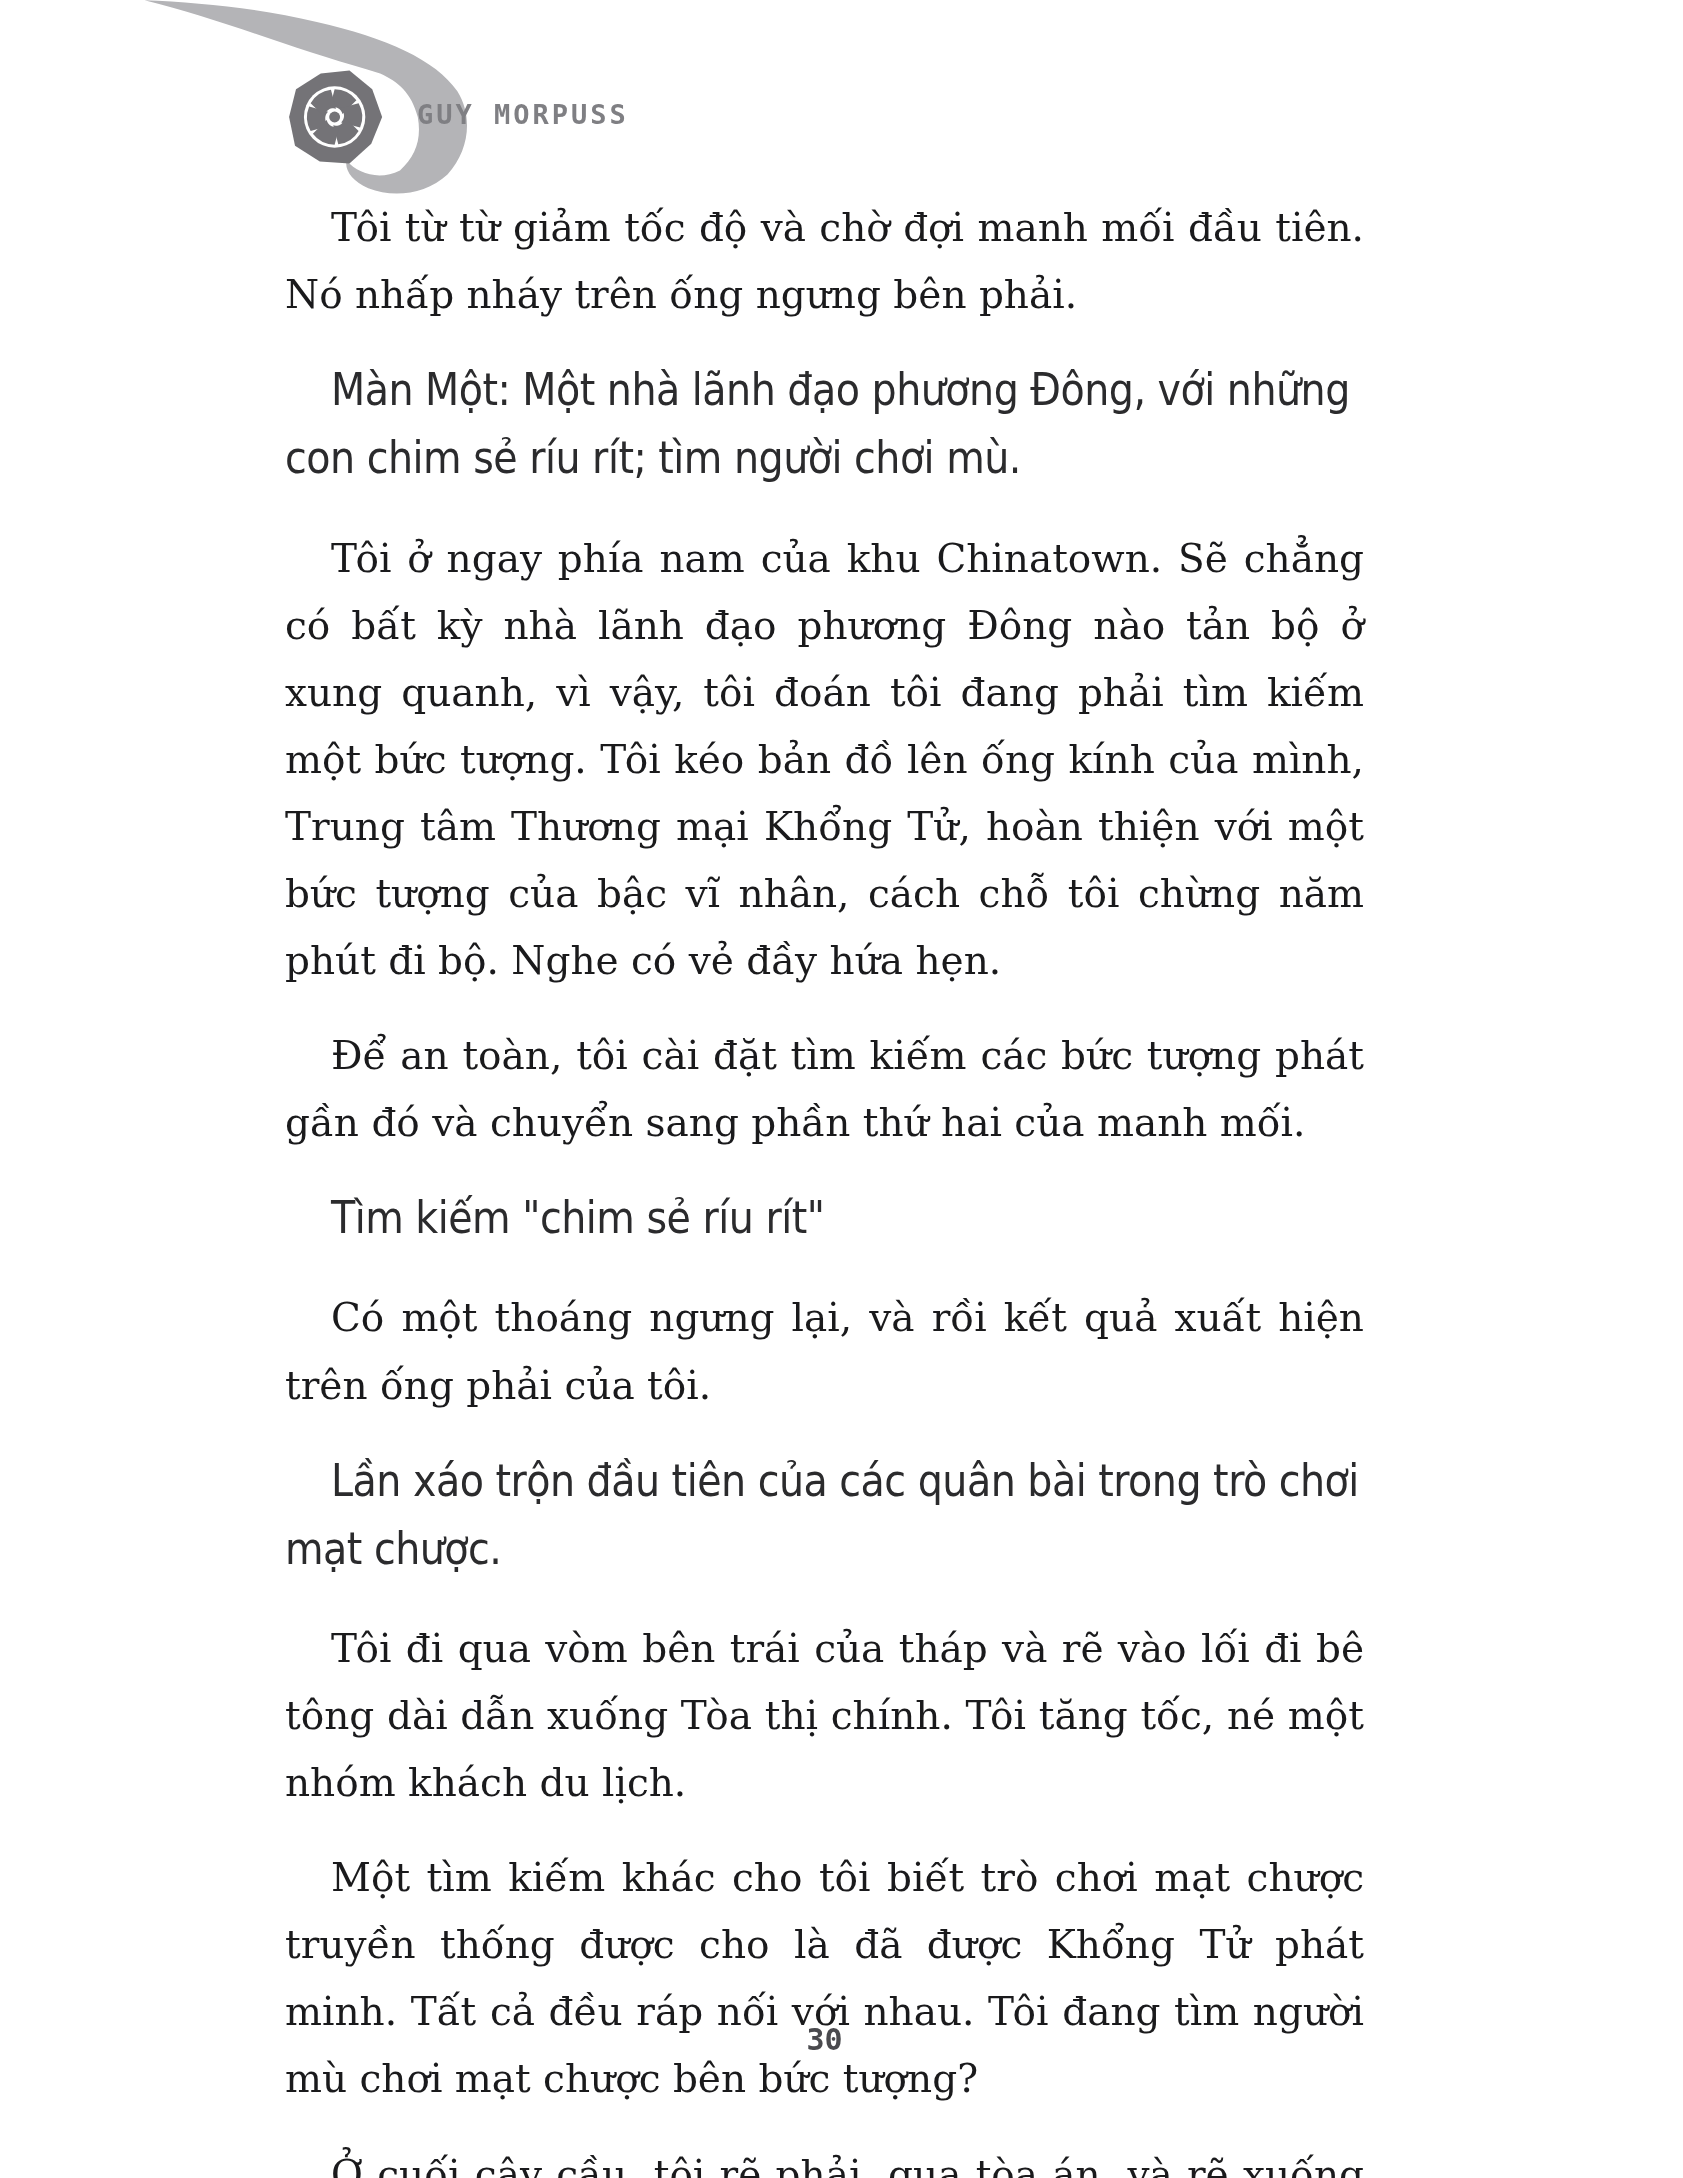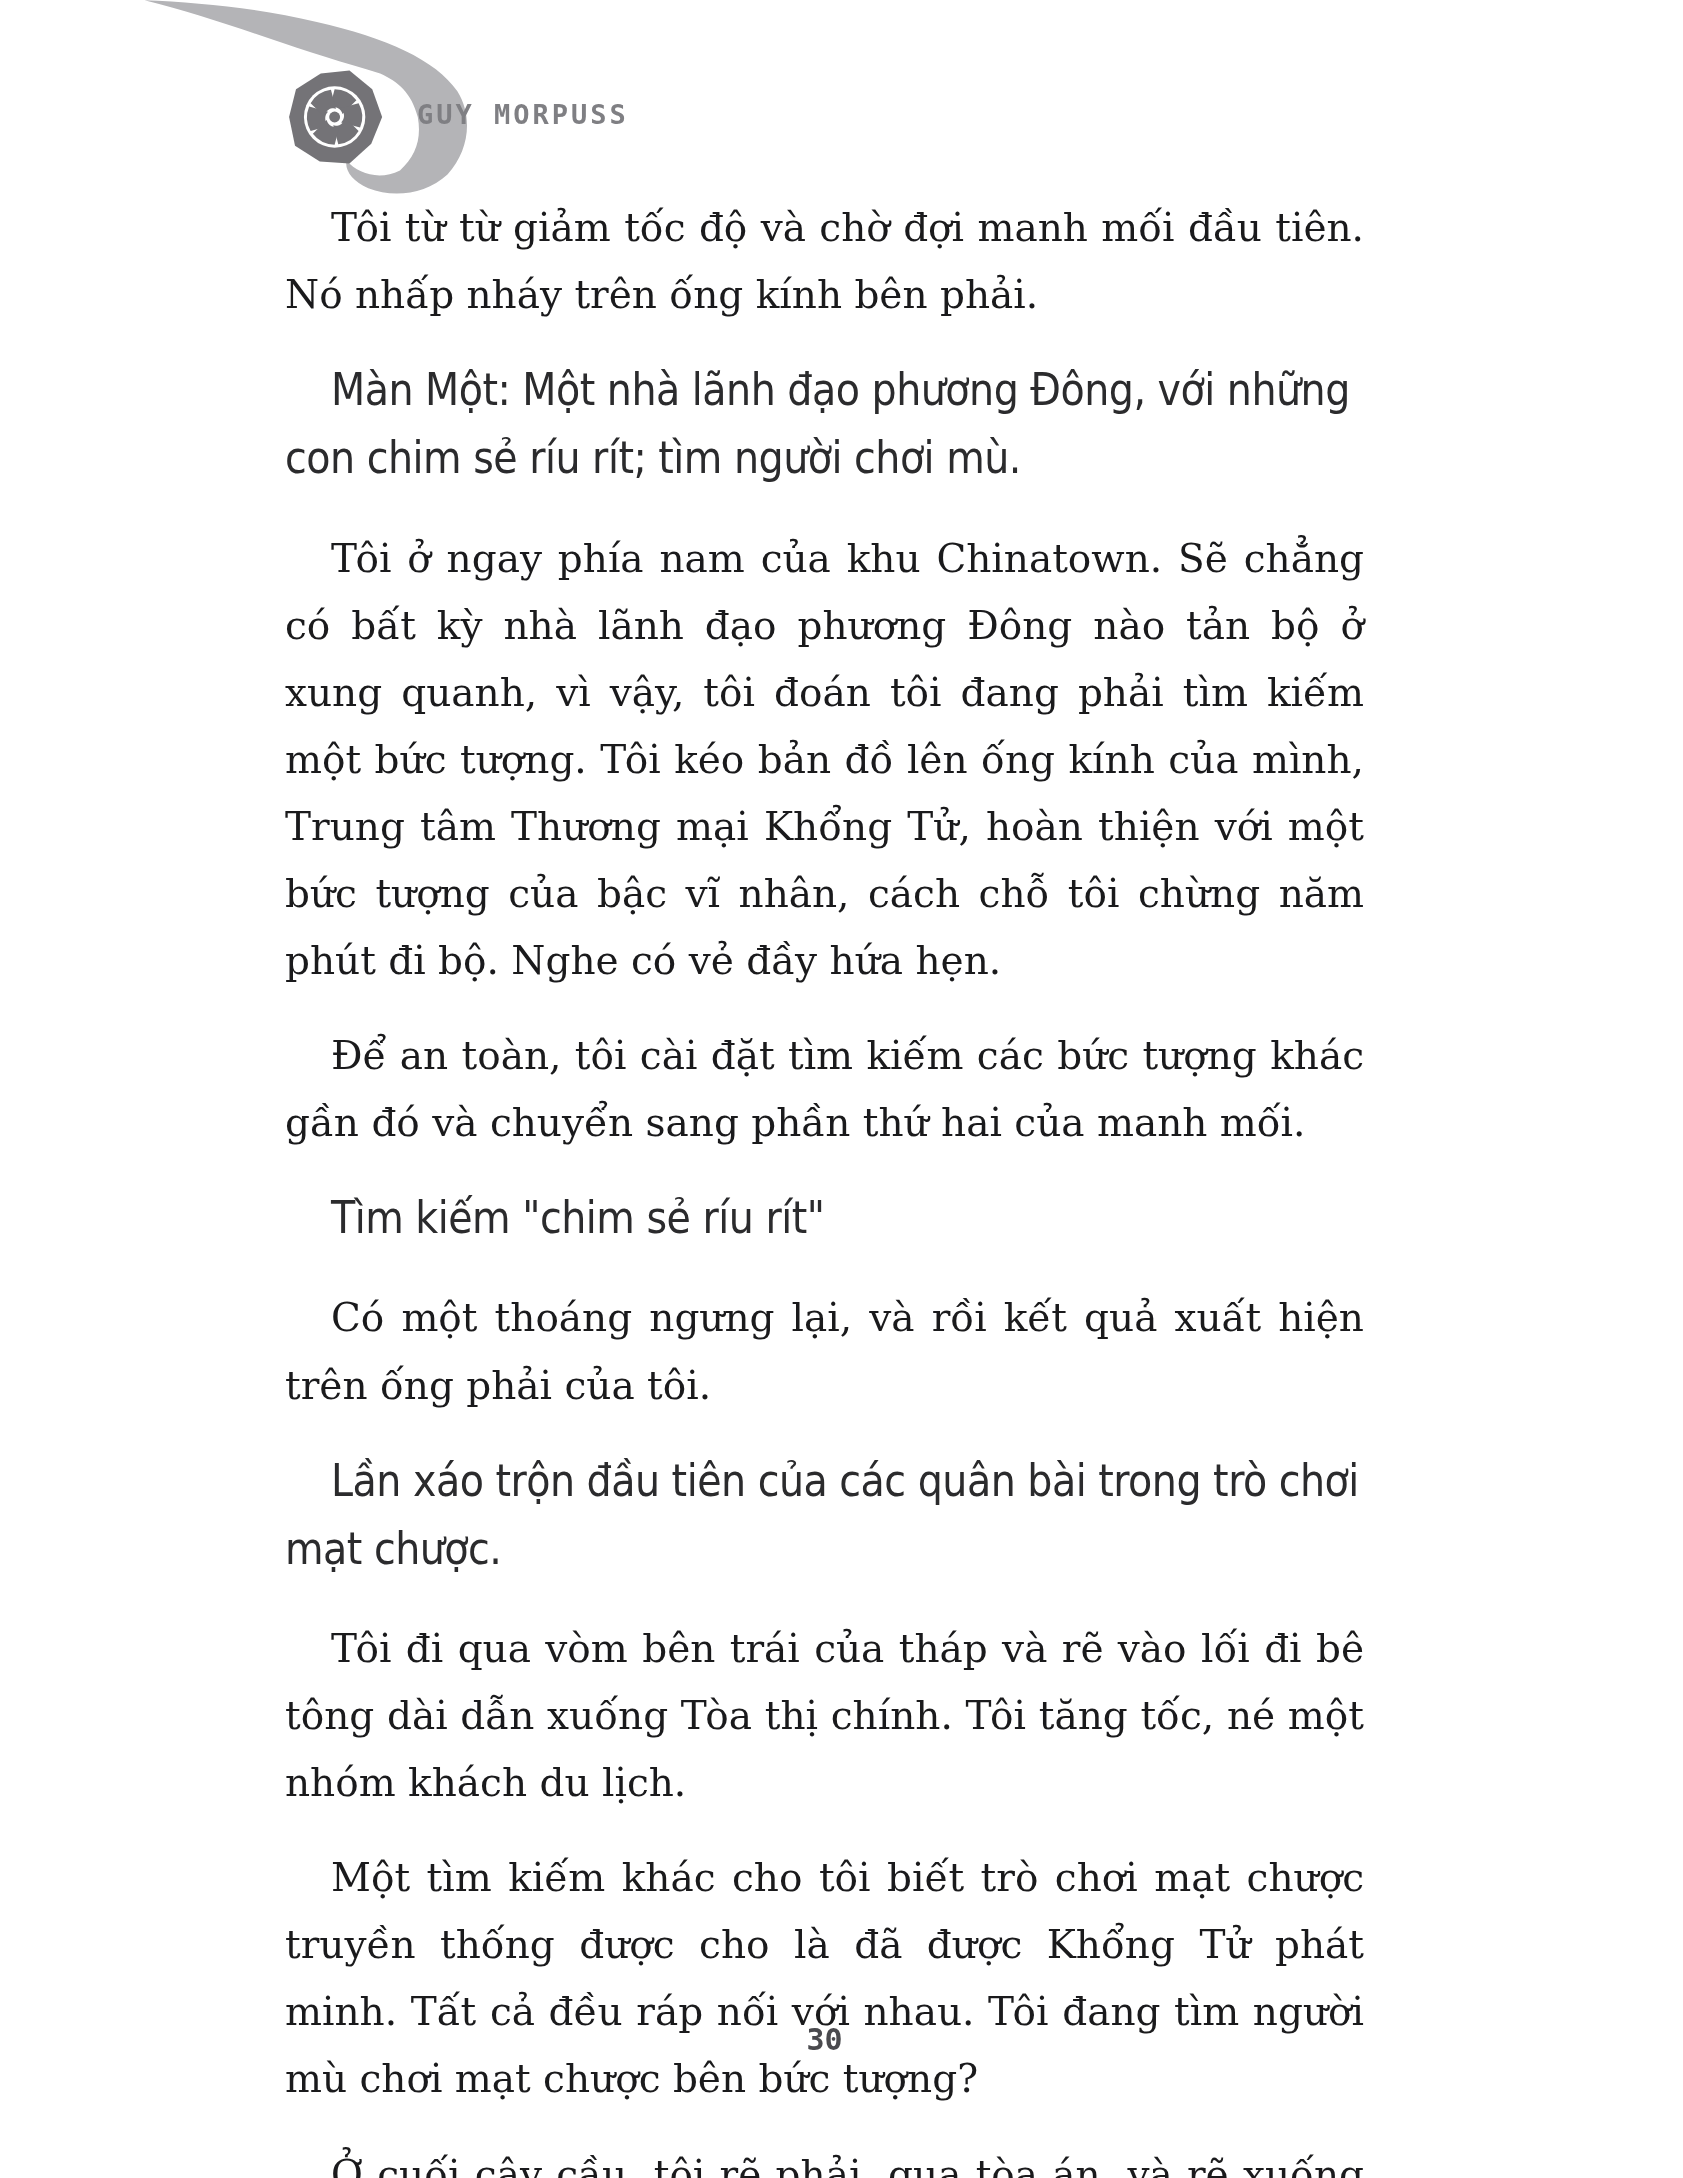--- a/index.html
+++ b/index.html
@@ -96,24 +96,24 @@
       <path transform="rotate(240)" d="M 0 -28 A 28 28 0 0 1 22 -17 L 8 -3 A 9 9 0 0 0 -5 -9 Z" fill="#747377"></path>
       <path transform="rotate(300)" d="M 0 -28 A 28 28 0 0 1 22 -17 L 8 -3 A 9 9 0 0 0 -5 -9 Z" fill="#747377"></path>
       <circle cx="0" cy="0" r="5.5" fill="#747377"></circle>
     </g>
   </svg>
 
   <div class="author">GUY MORPUSS</div>
 
   <main class="body-text">
 
-  <p class="narrative">Tôi từ từ giảm tốc độ và chờ đợi manh mối đầu tiên. Nó nhấp nháy trên ống kính bên phải.</p>
+  <p class="narrative">Tôi từ từ giảm tốc độ và chờ đợi manh mối đầu tiên. Nó nhấp nháy trên ống ngưng bên phải.</p>
       <p class="lens">Màn Một: Một nhà lãnh đạo phương Đông, với những con chim sẻ ríu rít; tìm người chơi mù.</p>
       <p class="narrative">Tôi ở ngay phía nam của khu Chinatown. Sẽ chẳng có bất kỳ nhà lãnh đạo phương Đông nào tản bộ ở xung quanh, vì vậy, tôi đoán tôi đang phải tìm kiếm một bức tượng. Tôi kéo bản đồ lên ống kính của mình, Trung tâm Thương mại Khổng Tử, hoàn thiện với một bức tượng của bậc vĩ nhân, cách chỗ tôi chừng năm phút đi bộ. Nghe có vẻ đầy hứa hẹn.</p>
-      <p class="narrative">Để an toàn, tôi cài đặt tìm kiếm các bức tượng khác gần đó và chuyển sang phần thứ hai của manh mối.</p>
+      <p class="narrative">Để an toàn, tôi cài đặt tìm kiếm các bức tượng phát gần đó và chuyển sang phần thứ hai của manh mối.</p>
       <p class="lens">Tìm kiếm "chim sẻ ríu rít"</p>
       <p class="narrative">Có một thoáng ngưng lại, và rồi kết quả xuất hiện trên ống phải của tôi.</p>
       <p class="lens">Lần xáo trộn đầu tiên của các quân bài trong trò chơi mạt chược.</p>
       <p class="narrative">Tôi đi qua vòm bên trái của tháp và rẽ vào lối đi bê tông dài dẫn xuống Tòa thị chính. Tôi tăng tốc, né một nhóm khách du lịch.</p>
       <p class="narrative">Một tìm kiếm khác cho tôi biết trò chơi mạt chược truyền thống được cho là đã được Khổng Tử phát minh. Tất cả đều ráp nối với nhau. Tôi đang tìm người mù chơi mạt chược bên bức tượng?</p>
       <p class="narrative">Ở cuối cây cầu, tôi rẽ phải, qua tòa án, và rẽ xuống một con đường nhỏ.</p>
     </main>
 
   <div class="page-number">30</div>
 

